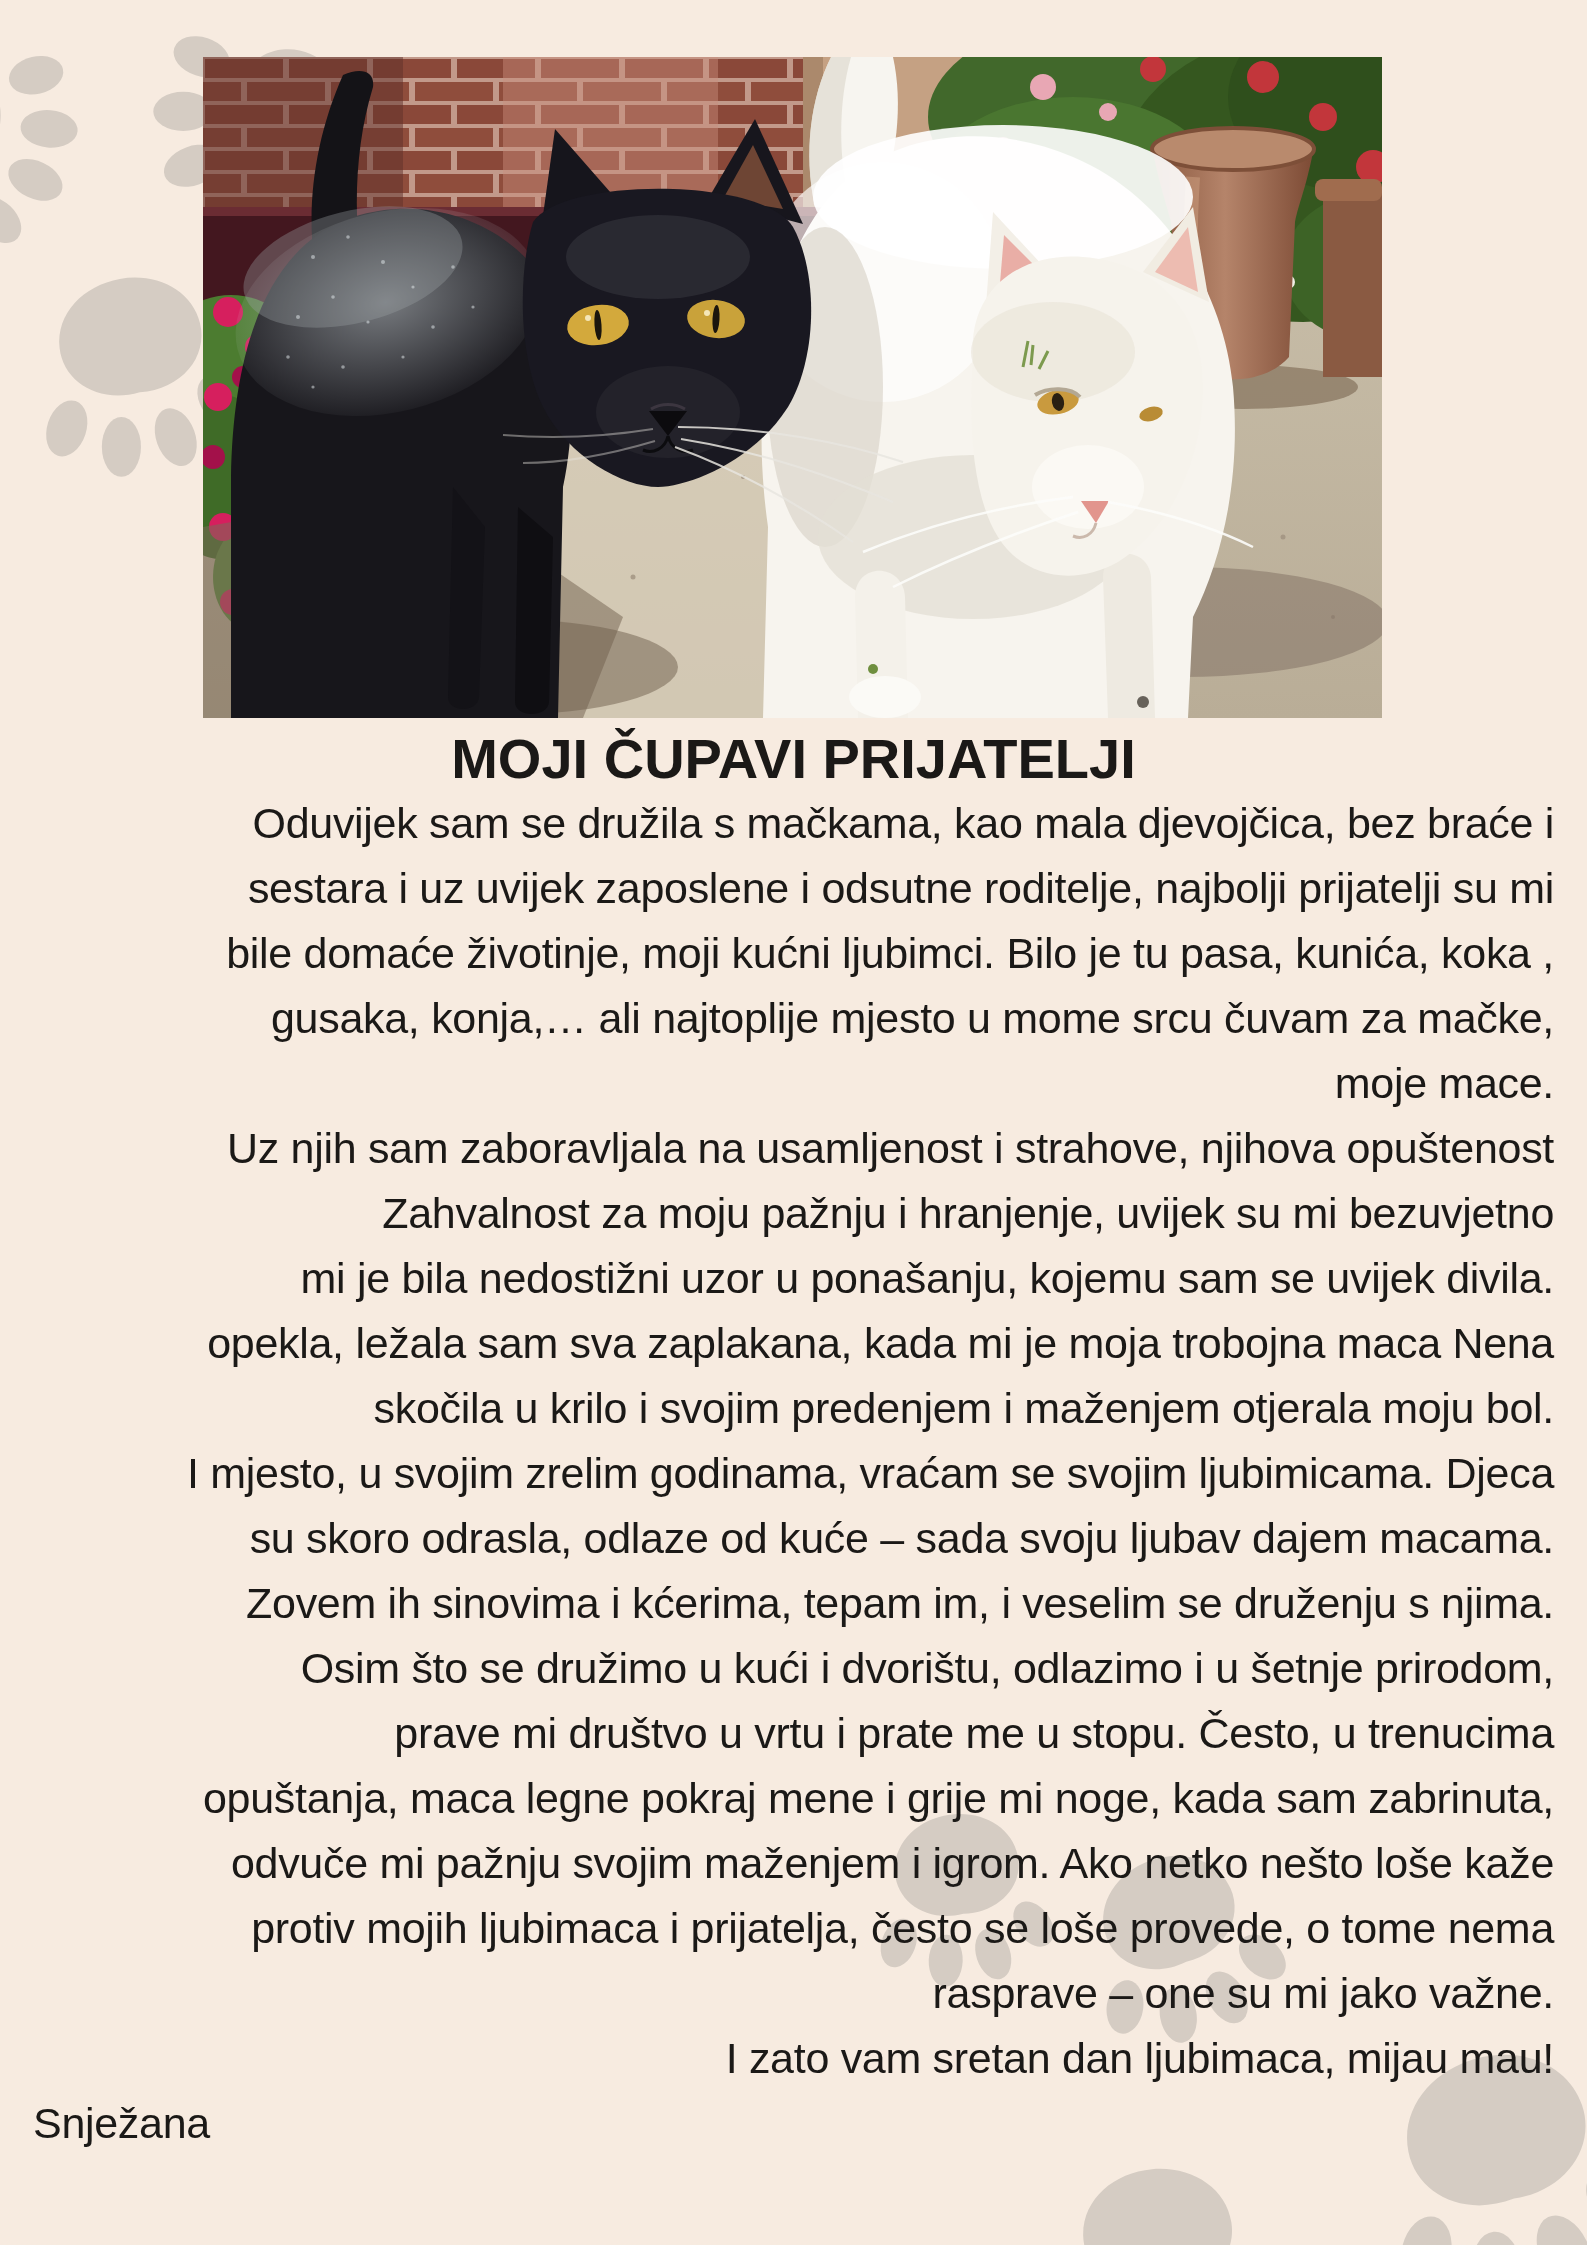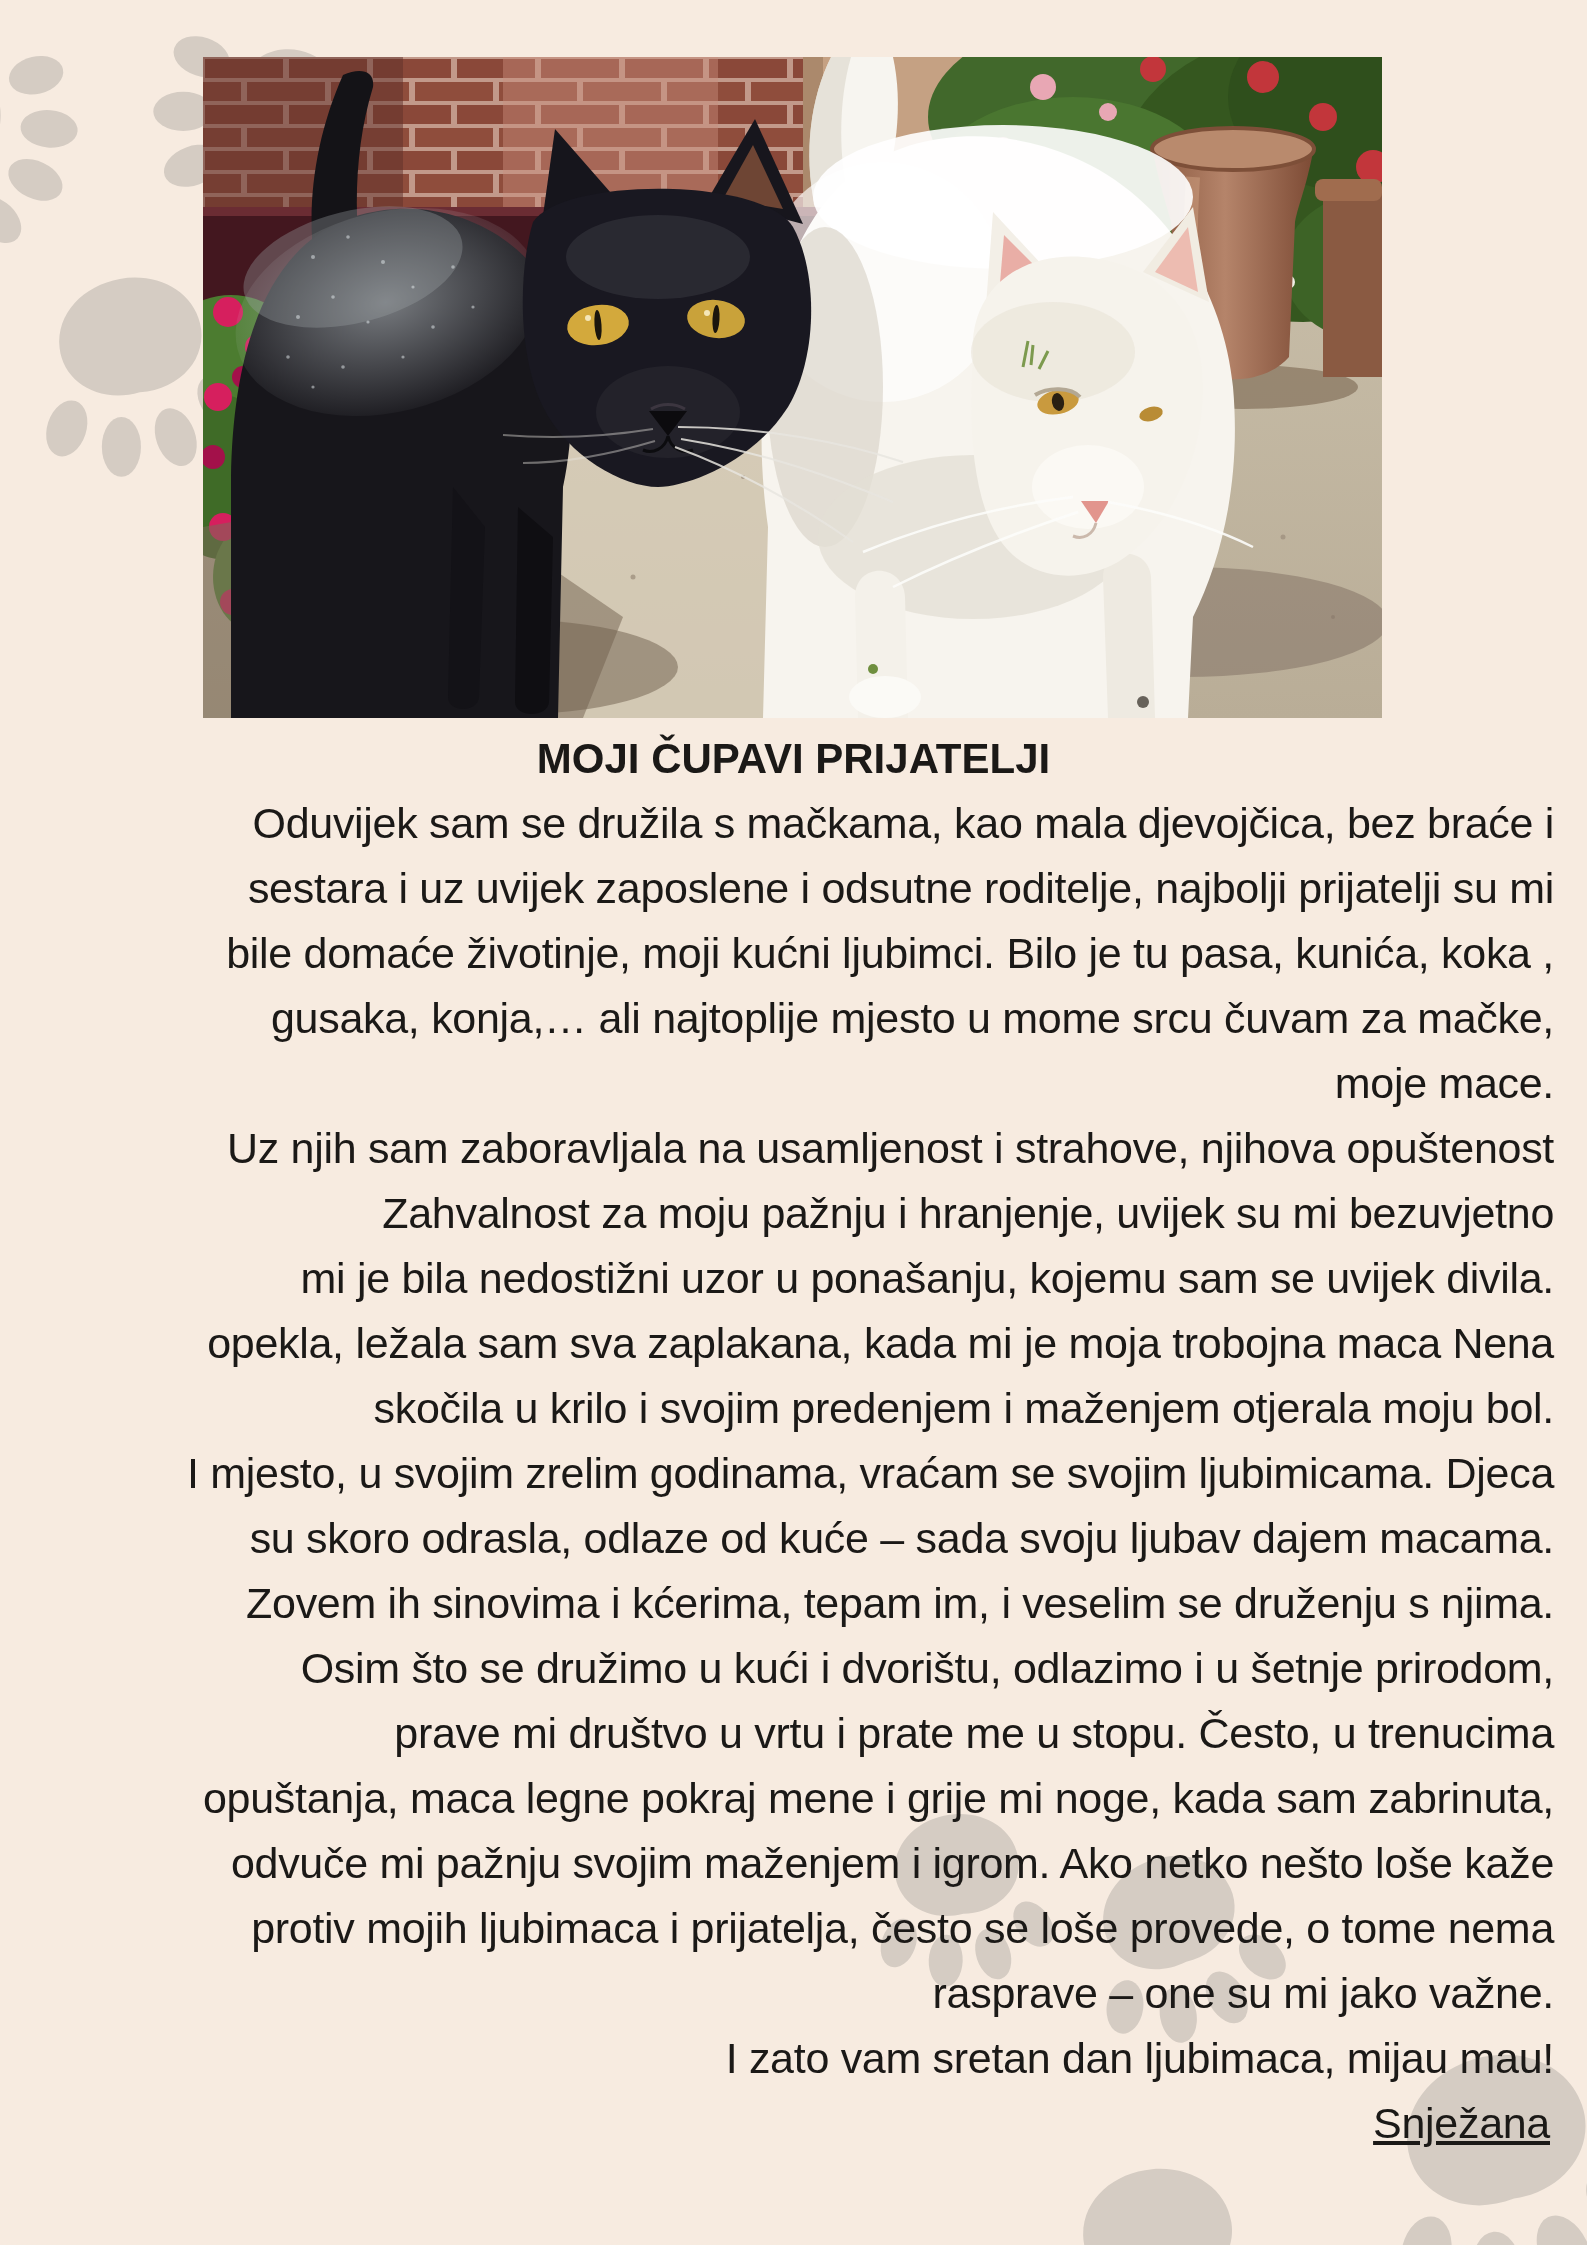--- a/index.html
+++ b/index.html
@@ -13,23 +13,23 @@
   .paw{position:absolute;color:#d5ccc3;z-index:0;}
   .paw svg{display:block;width:100%;height:100%;overflow:visible;}
   
   .photo{position:absolute;left:203px;top:57px;width:1179px;height:661px;z-index:2;}
   .photo svg{display:block;width:100%;height:100%;}
   
   .textblock{
     position:absolute;left:33px;right:33px;top:726px;z-index:3;
     text-align:center;font-size:43px;line-height:65px;letter-spacing:-0.3px;
   }
-  .title{font-weight:bold;font-size:42px;letter-spacing:0px;white-space:nowrap;}
+  .title{font-weight:bold;font-size:56px;letter-spacing:0px;white-space:nowrap;}
   .line{white-space:nowrap;text-align:right;}
-  .signature{text-align:right;white-space:nowrap;padding-right:4px;text-decoration:underline;}
+  .signature{text-align:left;white-space:nowrap;padding-right:4px;}
 </style>
 </head>
 <body>
 
 <svg width="0" height="0" style="position:absolute" aria-hidden="true">
   <symbol id="paw-shape" viewBox="0 0 100 100">
     <path fill="currentColor" d="M50,38 C68,36 82,48 81,63 C80,78 66,88 50,88 C34,88 20,78 19,63 C18,48 32,36 50,38 Z"></path>
     <ellipse fill="currentColor" cx="16" cy="28" rx="8.5" ry="12.5" transform="rotate(-28 16 28)"></ellipse>
     <ellipse fill="currentColor" cx="38" cy="16" rx="8.5" ry="13" transform="rotate(-10 38 16)"></ellipse>
     <ellipse fill="currentColor" cx="62" cy="16" rx="8.5" ry="13" transform="rotate(10 62 16)"></ellipse>

